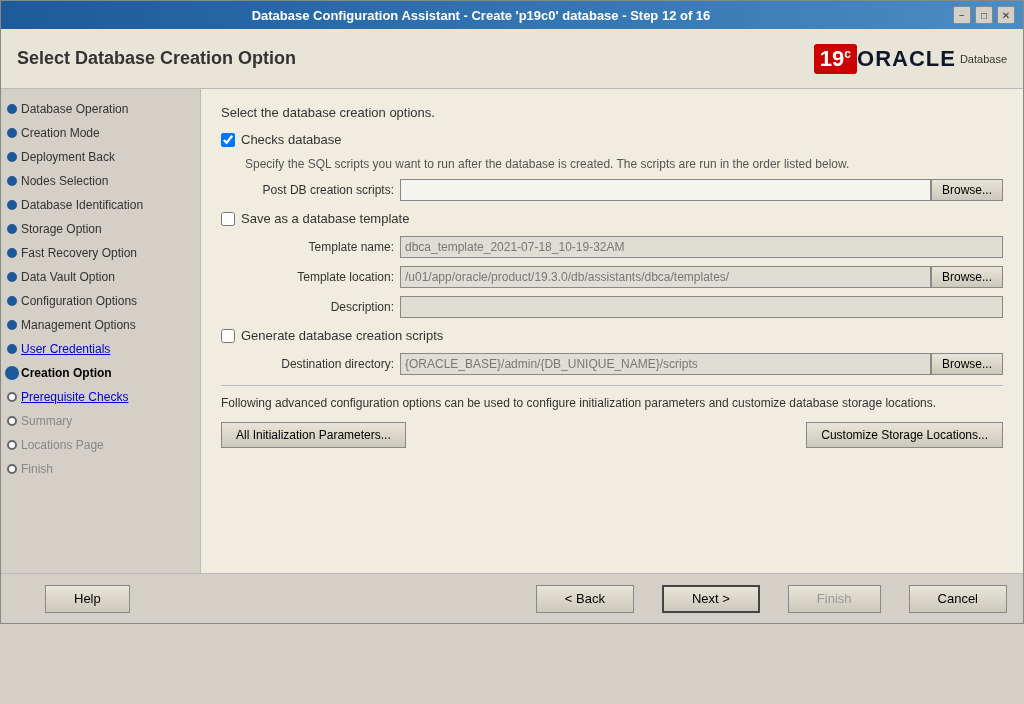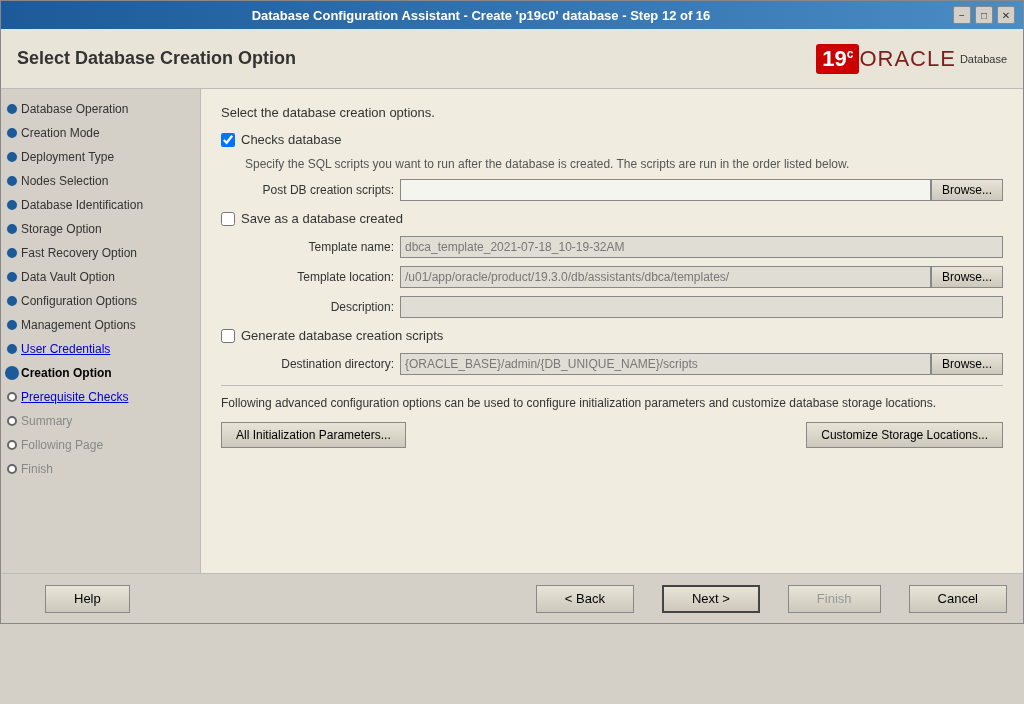--- a/index.html
+++ b/index.html
@@ -74,22 +74,22 @@
     .oracle-badge {
       background: #cc0000;
       color: white;
       font-size: 22px;
       font-weight: bold;
       padding: 2px 6px;
       border-radius: 3px;
     }
     .oracle-text {
       font-size: 22px;
-      font-weight: normal;
-      color: #7f1d1d;
+      font-weight: bold;
+      color: #0f172a;
       letter-spacing: 1px;
       text-align: right;
     }
     .oracle-sub {
       font-size: 11px;
       color: #333;
       margin-left: 4px;
     }
     .main-content {
       display: flex;
@@ -298,21 +298,21 @@
         <div class="sidebar-item done">
           <div class="dot" style="background:#1c5a9a;border-color:#1c5a9a;"></div>
           <span class="sidebar-item-label">Database Operation</span>
         </div>
         <div class="sidebar-item done">
           <div class="dot" style="background:#1c5a9a;border-color:#1c5a9a;"></div>
           <span class="sidebar-item-label">Creation Mode</span>
         </div>
         <div class="sidebar-item done">
           <div class="dot" style="background:#1c5a9a;border-color:#1c5a9a;"></div>
-          <span class="sidebar-item-label">Deployment Type</span>
+          <span class="sidebar-item-label">Deployment Back</span>
         </div>
         <div class="sidebar-item done">
           <div class="dot" style="background:#1c5a9a;border-color:#1c5a9a;"></div>
           <span class="sidebar-item-label">Nodes Selection</span>
         </div>
         <div class="sidebar-item done">
           <div class="dot" style="background:#1c5a9a;border-color:#1c5a9a;"></div>
           <span class="sidebar-item-label">Database Identification</span>
         </div>
         <div class="sidebar-item done">
@@ -346,21 +346,21 @@
         <div class="sidebar-item link">
           <div class="dot"></div>
           <span class="sidebar-item-label" style="color:#0000cc;text-decoration:underline;">Prerequisite Checks</span>
         </div>
         <div class="sidebar-item dimmed">
           <div class="dot"></div>
           <span class="sidebar-item-label" style="color:#888;">Summary</span>
         </div>
         <div class="sidebar-item dimmed">
           <div class="dot"></div>
-          <span class="sidebar-item-label" style="color:#888;">Following Page</span>
+          <span class="sidebar-item-label" style="color:#888;">Locations Page</span>
         </div>
         <div class="sidebar-item dimmed">
           <div class="dot"></div>
           <span class="sidebar-item-label" style="color:#888;">Finish</span>
         </div>
       </div>
     </div>
 
     <div class="content-area">
       <div class="section-desc">Select the database creation options.</div>
@@ -374,21 +374,21 @@
         <div class="indent-text">Specify the SQL scripts you want to run after the database is created. The scripts are run in the order listed below.</div>
         <div class="form-row">
           <span class="form-label">Post DB creation scripts:</span>
           <input type="text" class="form-input" style="">
           <button class="browse-btn">Browse...</button>
         </div>
       </div>
 
       <div class="checkbox-row">
         <input type="checkbox" id="save-template" style="">
-        <label for="save-template" class="checkbox-label">Save as a database created</label>
+        <label for="save-template" class="checkbox-label">Save as a database template</label>
       </div>
 
       <div class="indent-block">
         <div class="form-row">
           <span class="form-label">Template name:</span>
           <input type="text" class="form-input disabled-input" value="dbca_template_2021-07-18_10-19-32AM" style="">
         </div>
         <div class="form-row">
           <span class="form-label">Template location:</span>
           <input type="text" class="form-input disabled-input" value="/u01/app/oracle/product/19.3.0/db/assistants/dbca/templates/" style="">

